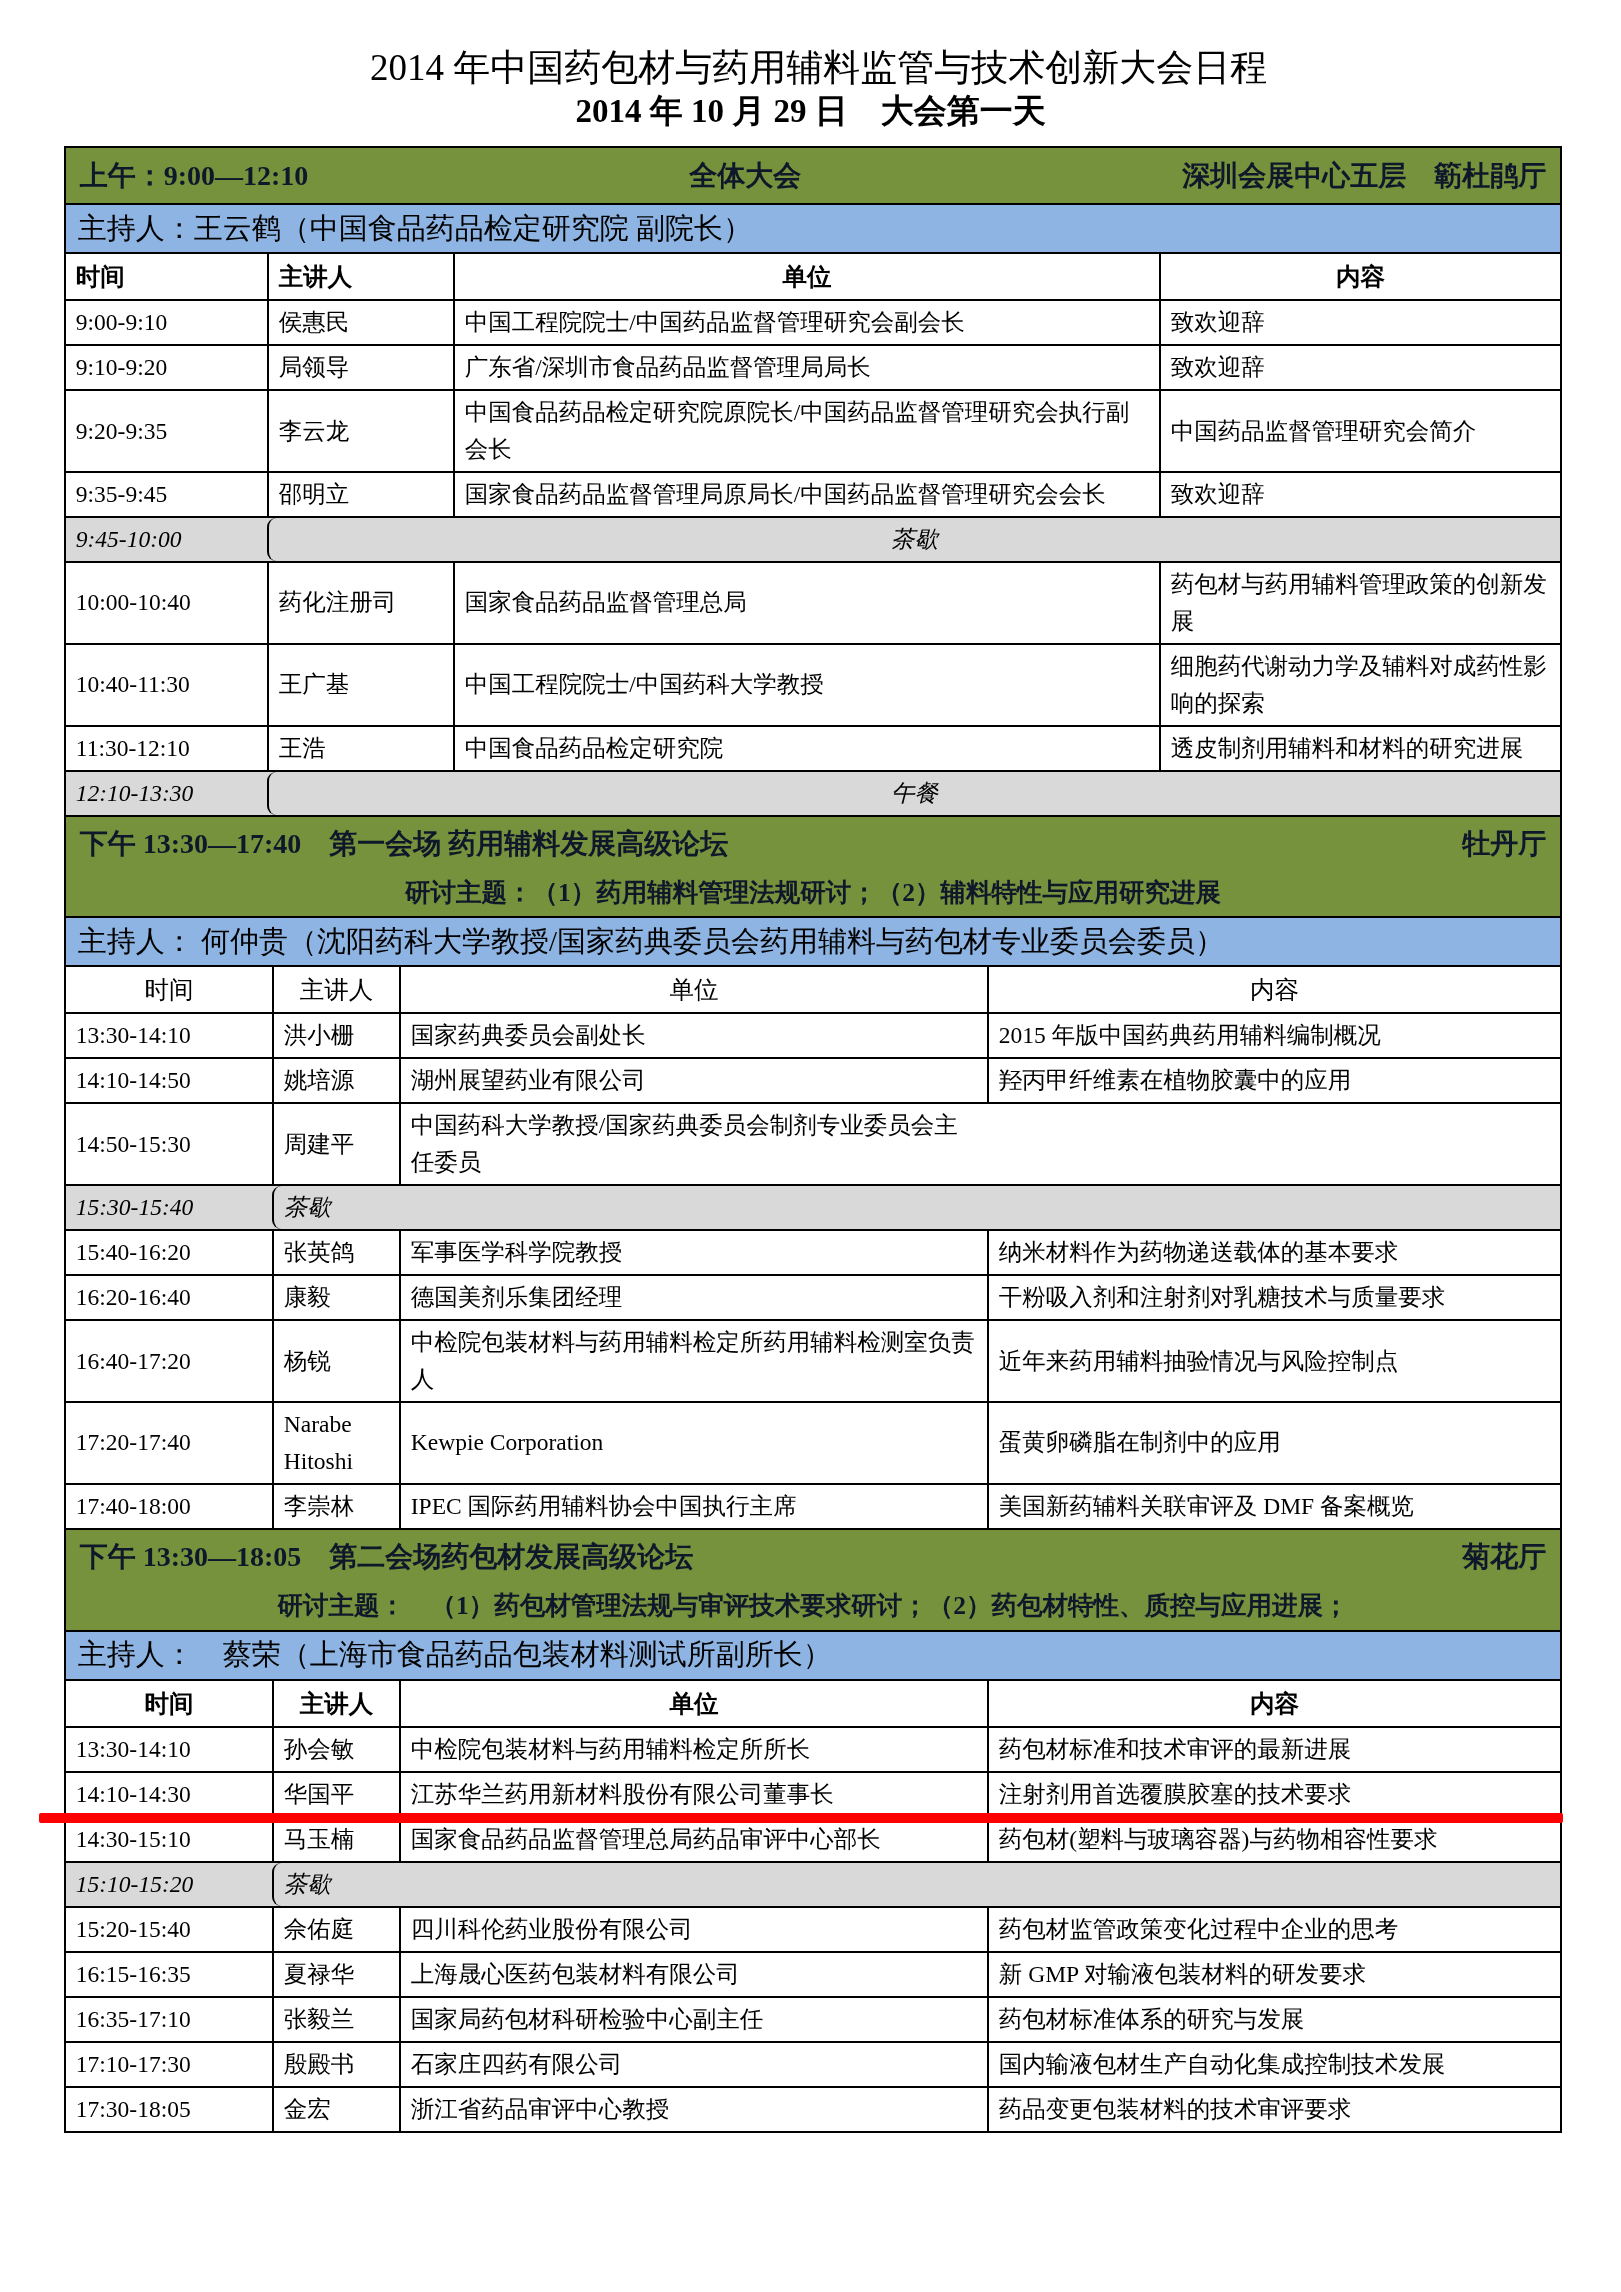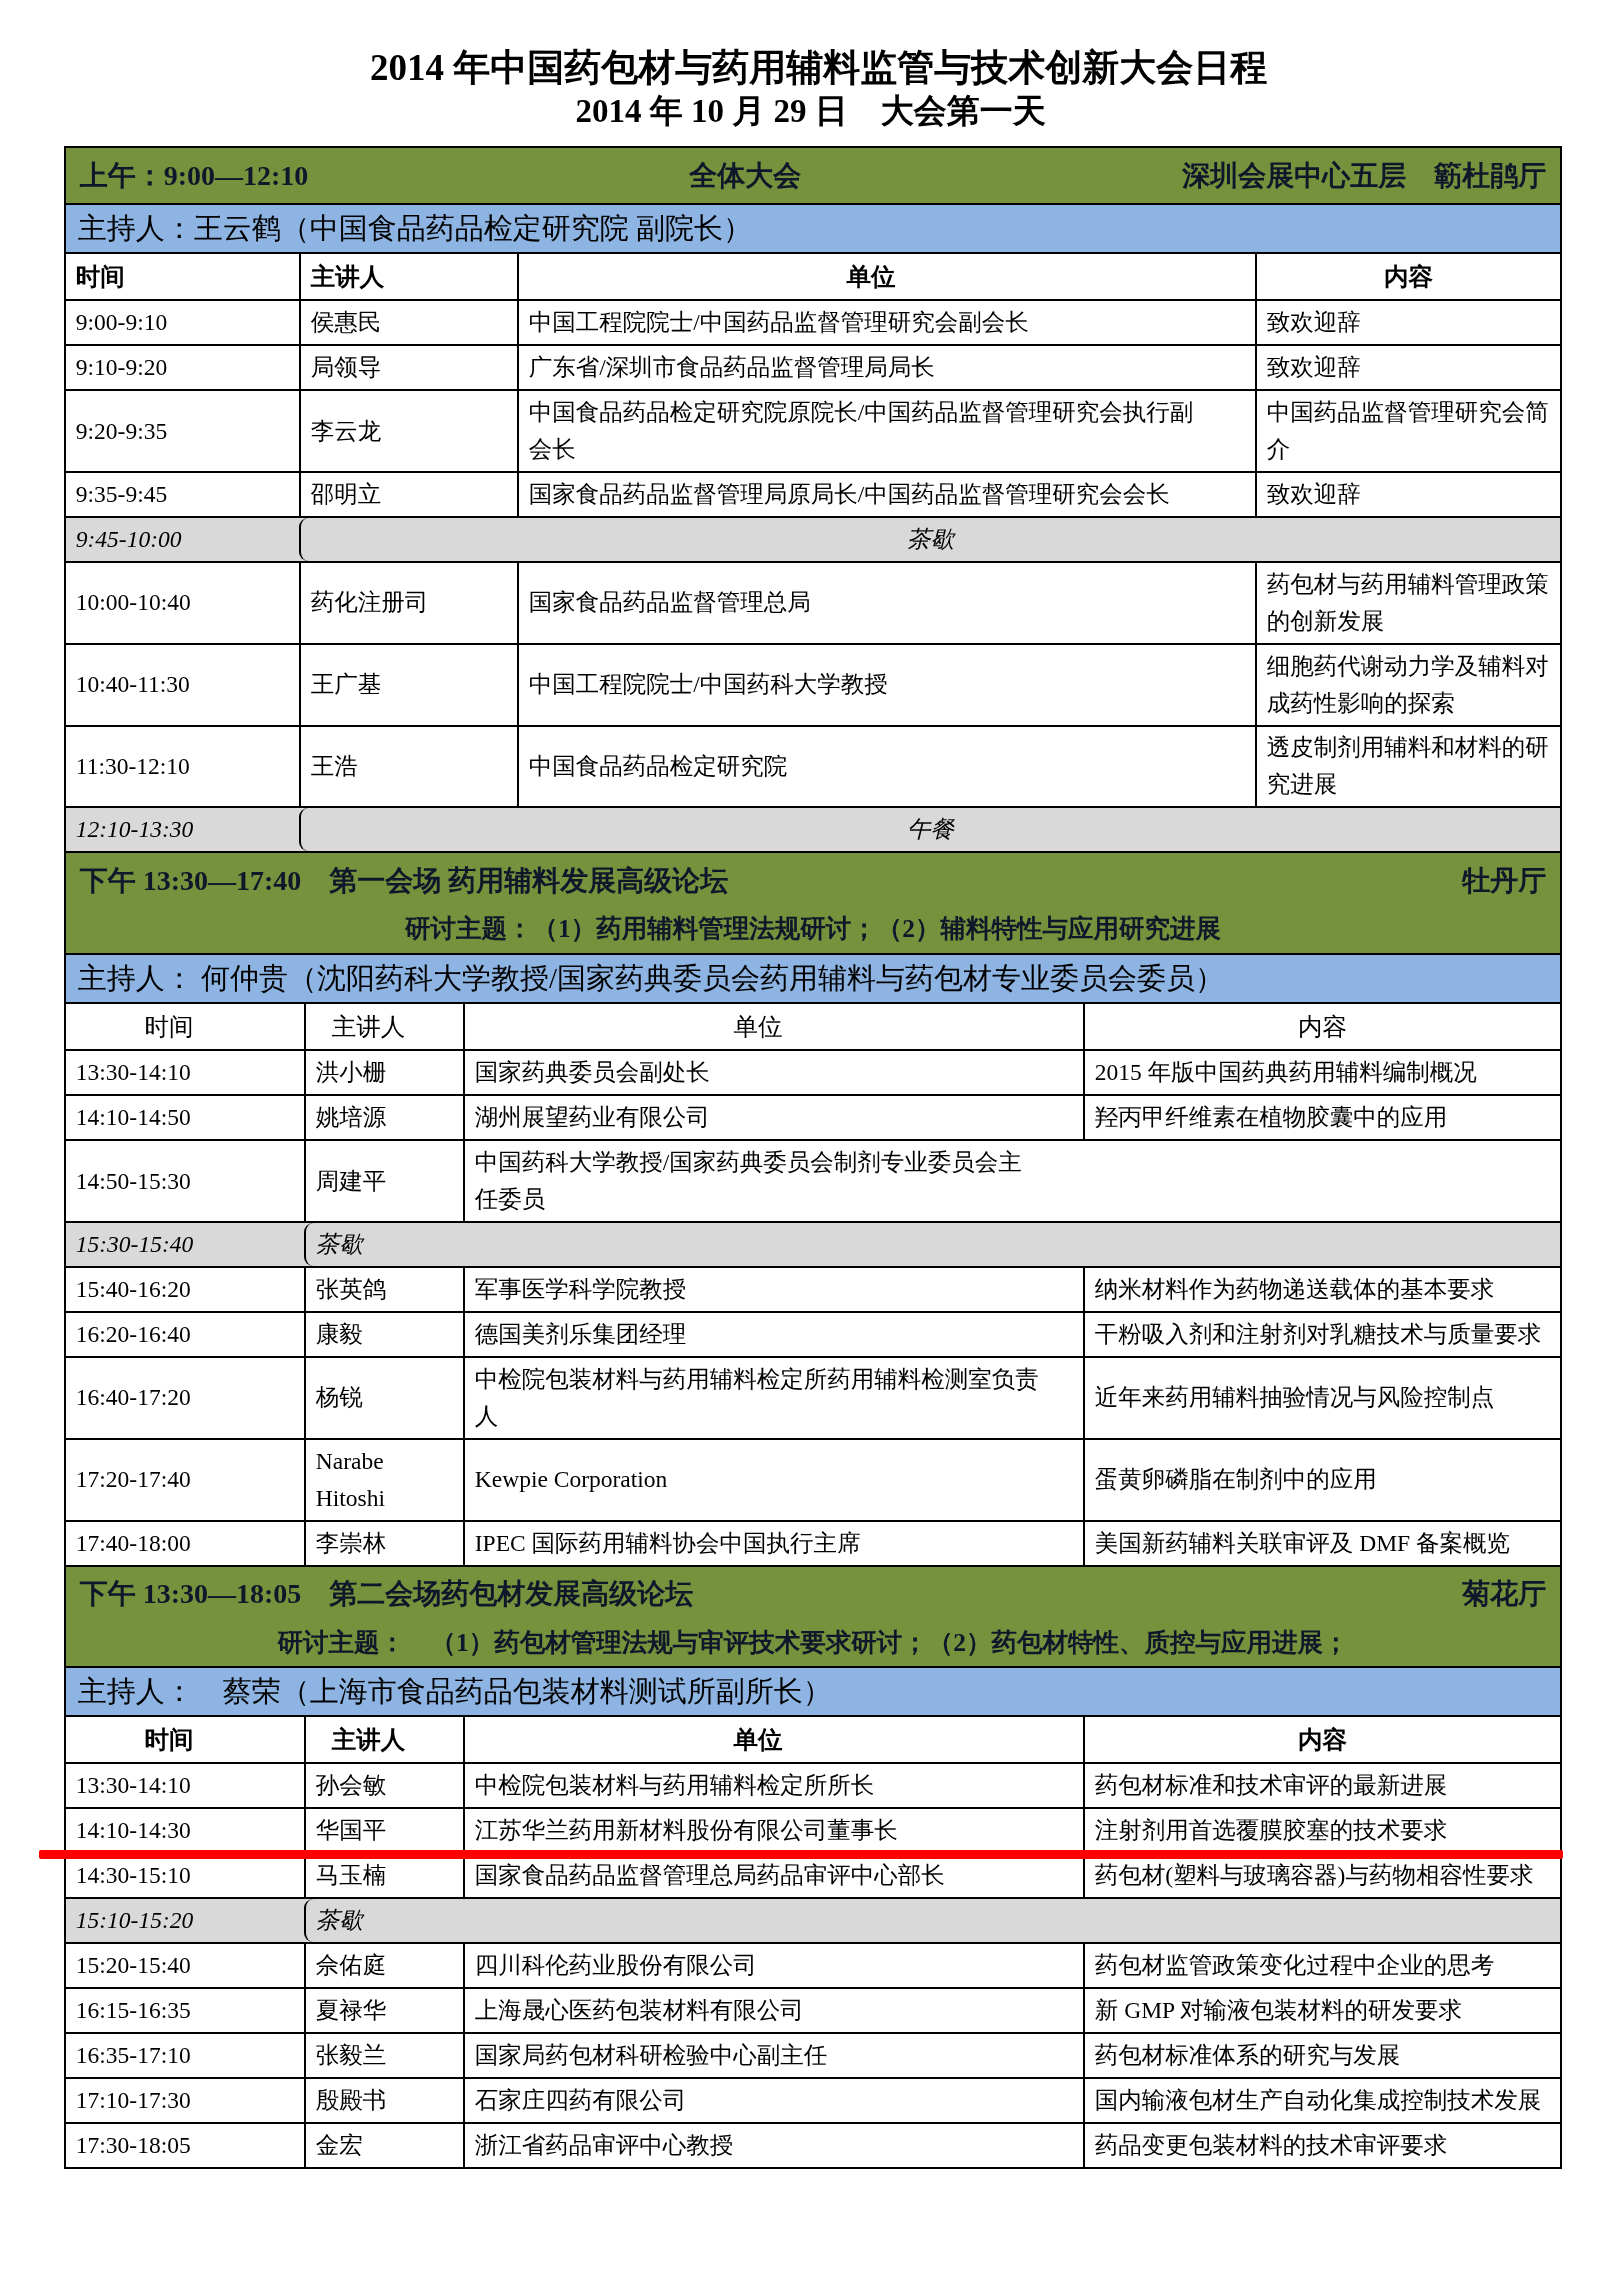--- a/index.html
+++ b/index.html
@@ -5,36 +5,36 @@
   html,body{margin:0;padding:0;background:#fff;}
   .sheet{
     position:relative;
     width:1621px;height:2293px;
     background:#fff;
     overflow:hidden;
     font-family:"Liberation Serif","DejaVu Serif",serif;
     color:#000;
   }
   .titles{text-align:center;margin-top:45px;}
-  .title-1{font-size:37px;font-weight:bold;line-height:1.25;padding-left:16px;}
+  .title-1{font-size:37px;font-weight:normal;line-height:1.25;padding-left:16px;}
   .title-2{font-size:33px;font-weight:bold;line-height:1.25;}
   #schedule{margin:13.7px 59px 0 64px;}
   .tbl{border:2.9px solid #000;border-top:none;}
   .tbl:first-child{border-top:2.9px solid #000;}
   .tbl > * + *{border-top:2px solid #000;}
   
   .session-block{background:var(--green,#76923C);color:#0f172a;font-weight:bold;}
   .session-line{display:flex;justify-content:space-between;align-items:center;min-height:55px;padding:0 13.7px;font-size:28px;}
   .session-line .s-left{white-space:pre;}
   .session-line .s-right{white-space:pre;}
   .session-sub{text-align:center;font-size:25.5px;min-height:41px;display:flex;align-items:center;justify-content:center;padding-bottom:3.9px;}
   
   .moderator{background:var(--blue,#8DB4E2);font-size:29px;min-height:43px;display:flex;align-items:center;padding:2px 11.8px;border-top:2px solid #000;}
   
-  .row{display:flex;align-items:center;min-height:43px;position:relative;gap:32px;}
+  .row{display:flex;align-items:center;min-height:43px;position:relative;}
   .cell{padding:2.9px 9.8px;font-size:23.5px;line-height:37px;box-sizing:border-box;}
   .row .cell + .cell{border-left:2px solid #000;align-self:stretch;display:flex;align-items:center;}
   .row .cell:first-child{align-self:stretch;display:flex;align-items:center;}
   .hdr .hcell{font-size:24.5px;justify-content:center;text-align:center;min-height:45px;}
   
   .tbl-0 .c-0{width:201px;flex:0 0 201px;}
   .tbl-0 .c-1{width:186px;flex:0 0 186px;}
   .tbl-0 .c-2{width:706px;flex:0 0 706px;}
   .tbl-0 .c-3{flex:1;}
   .tbl-1 .c-0,.tbl-2 .c-0{width:206px;flex:0 0 206px;}

